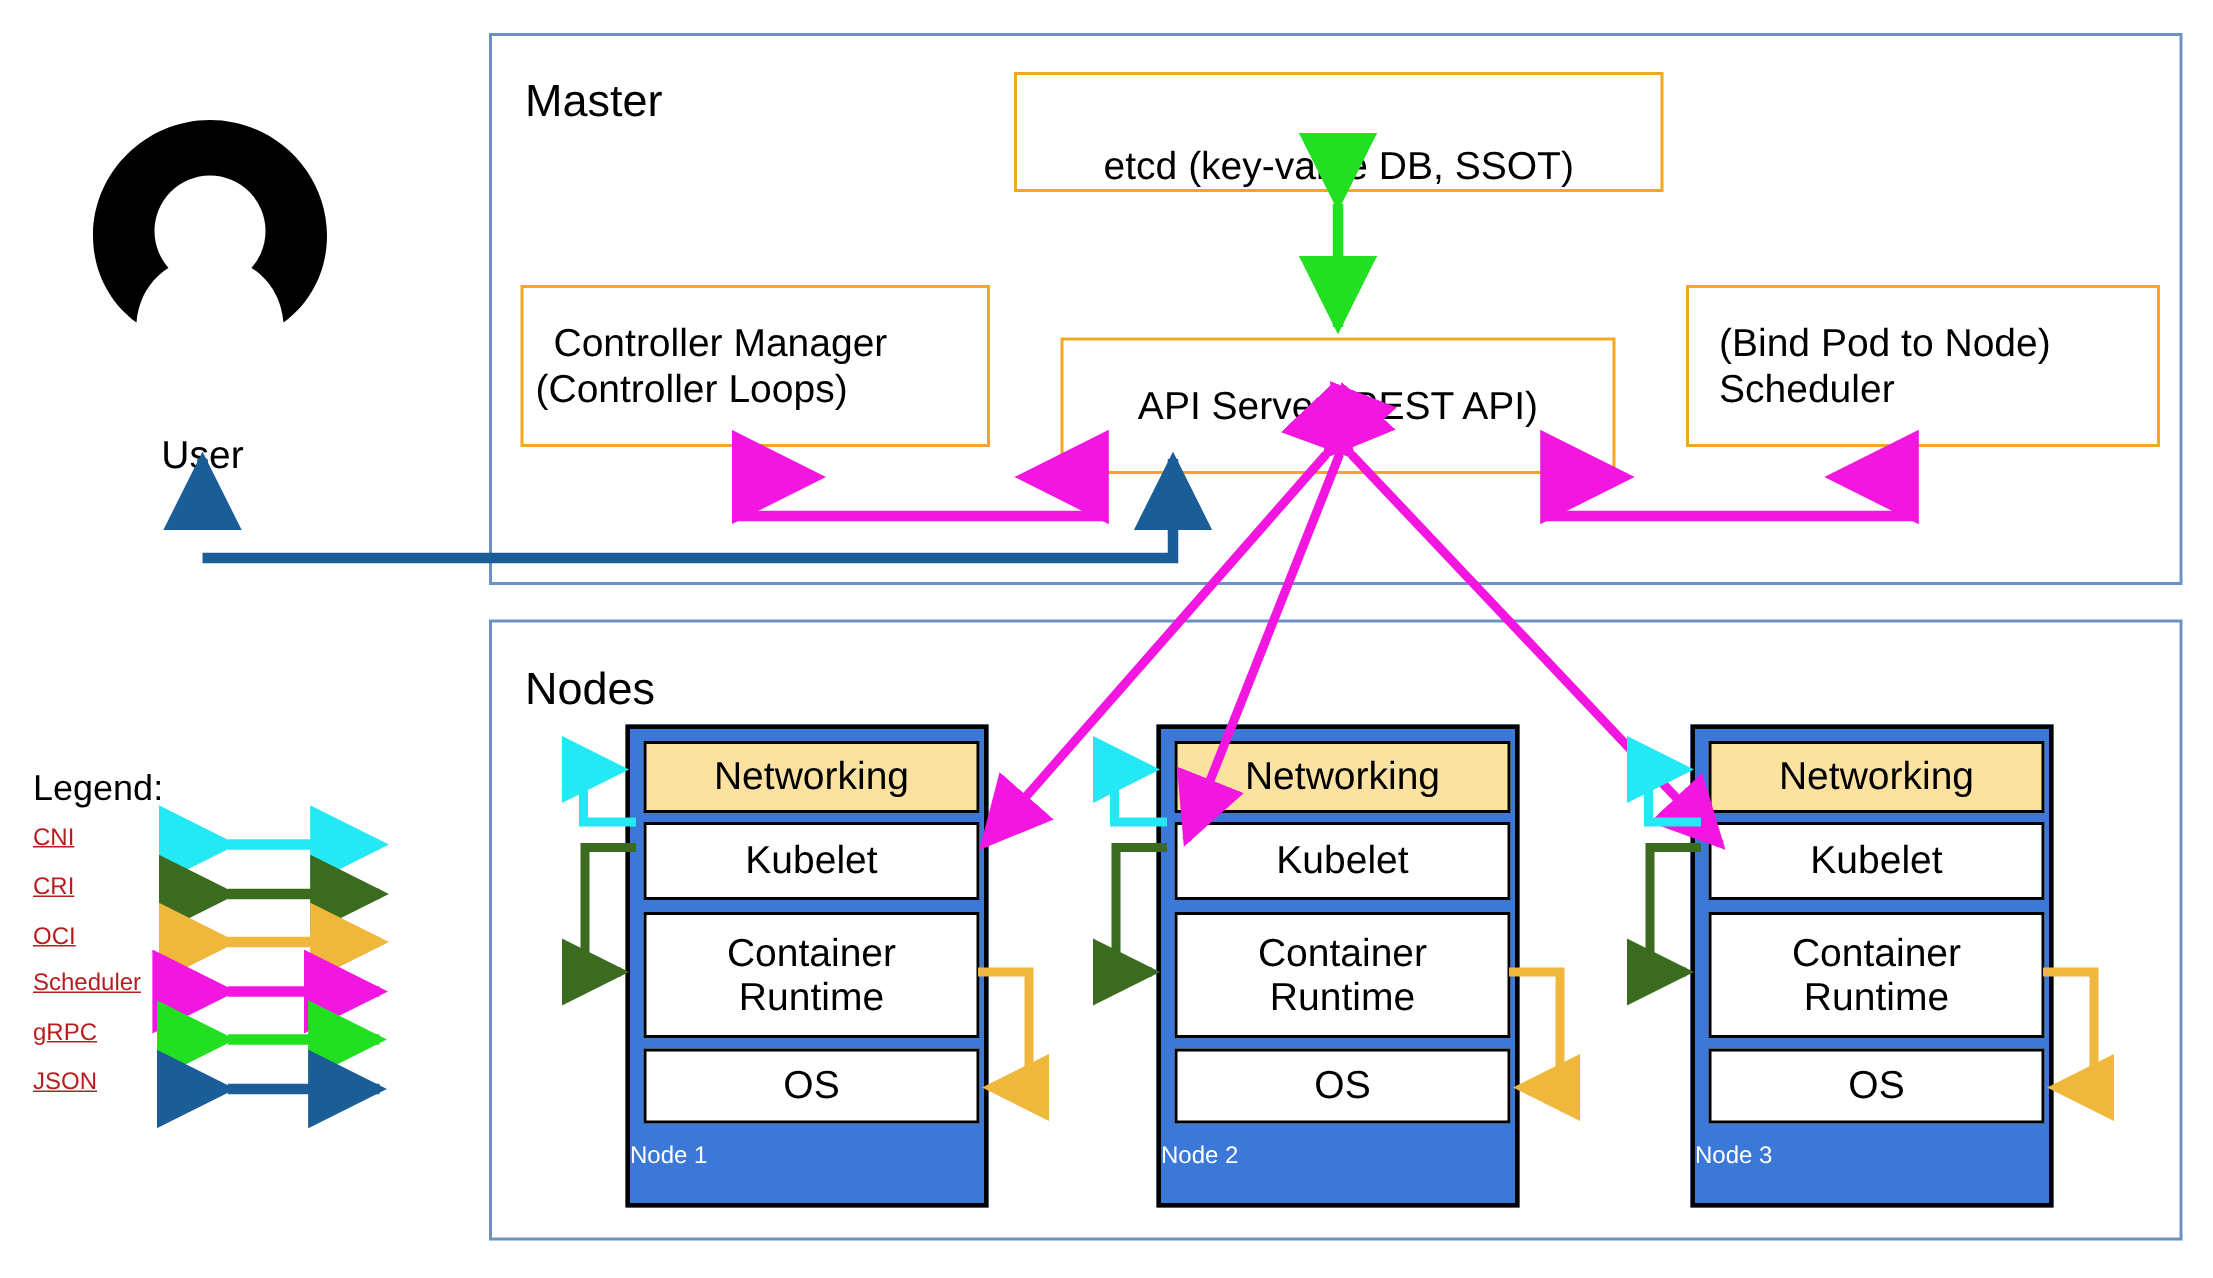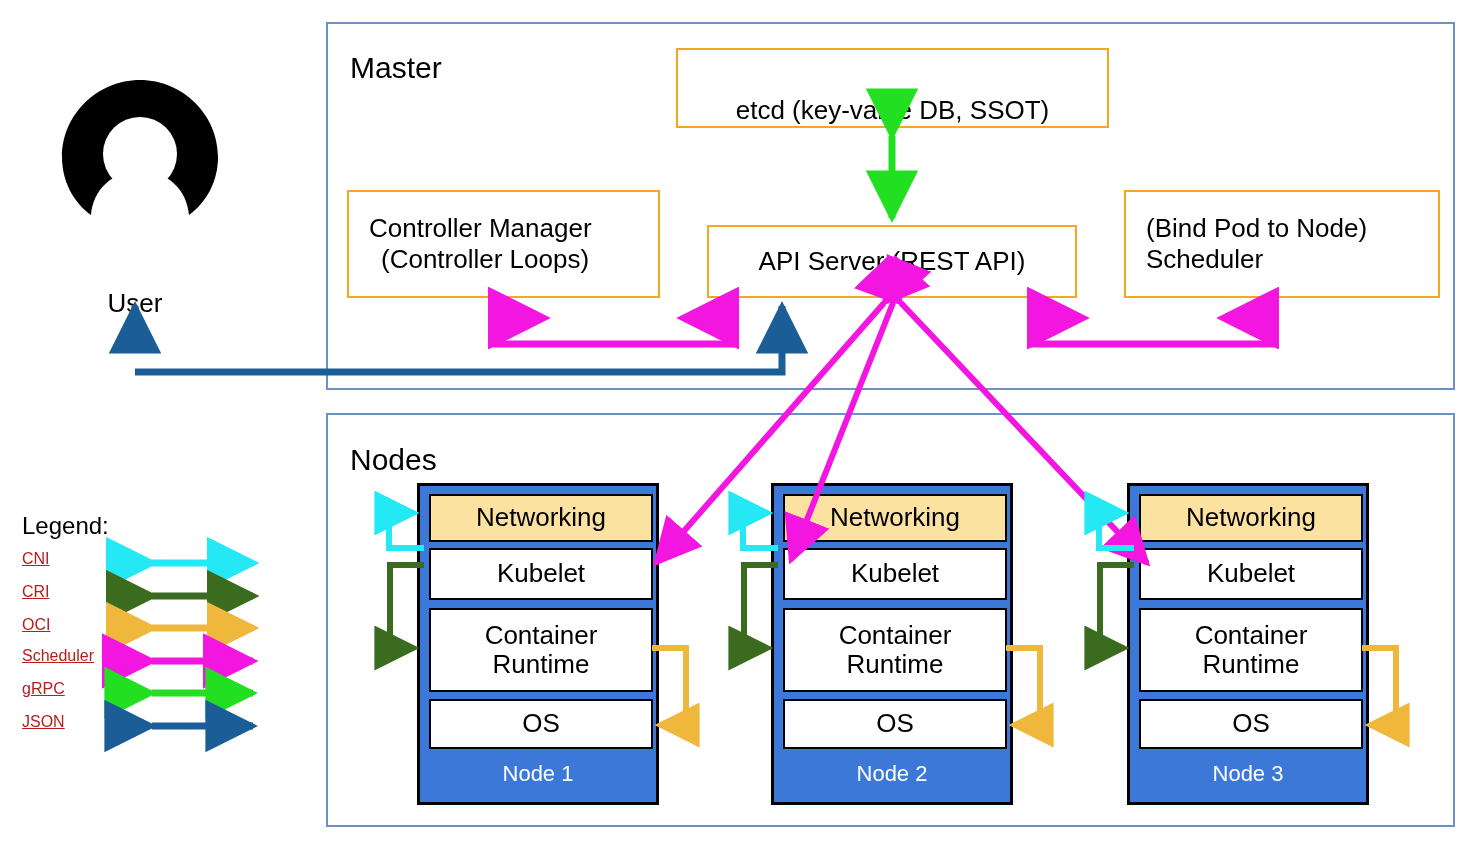--- a/index.html
+++ b/index.html
@@ -15,22 +15,22 @@
   .obox{position:absolute;box-sizing:border-box;border:2px solid #F5A623;
         background:#fff;display:flex;align-items:center;justify-content:center;
         text-align:center;font-size:26px;line-height:1.18;color:#000;}
 
   .node{position:absolute;box-sizing:border-box;background:#3B78D8;
         border:3px solid #000;}
   .nbox{position:absolute;box-sizing:border-box;background:#fff;border:2.5px solid #000;
         display:flex;align-items:center;justify-content:center;text-align:center;
         font-size:26px;line-height:1.12;color:#000;}
   .nbox.net{background:#FBE2A0;}
-  .node-label{position:absolute;left:0;right:0;text-align:center;color:#fff;
-              font-size:22px;line-height:1;}
+  .node-label{position:absolute;left:0;right:0;text-align:left;color:#fff;
+              font-size:16px;line-height:1;}
 
   #user-icon{position:absolute;}
   .user-caption{position:absolute;font-size:26px;line-height:1;text-align:center;
                 white-space:nowrap;color:#000;}
 
   .legend-title{position:absolute;font-size:24px;line-height:1;color:#000;white-space:nowrap;}
   .legend-item{position:absolute;font-size:16px;line-height:1;color:#b91c1c;
                text-decoration:underline;white-space:nowrap;}
 </style>
 </head>
@@ -52,24 +52,24 @@
 
   <div class="frame" style="left:326px;top:22px;width:1129px;height:368px;"></div>
   <div class="frame-title" style="left:350px;top:53px;">Master</div>
 
   <div class="obox" style="left:676px;top:48px;width:433px;height:80px;align-items:flex-end;">
     <span>etcd (key-value DB, SSOT)</span>
   </div>
 
   <div class="obox" style="left:347px;top:190px;width:313px;height:108px;flex-direction:column;">
     <span style="display:block;width:100%;text-align:left;padding-left:20px;box-sizing:border-box;">Controller Manager</span>
-    <span style="display:block;width:100%;text-align:left;padding-left:32px;box-sizing:border-box;">(Controller Loops)</span>
-  </div>
-
-  <div class="obox" style="left:707px;top:225px;width:370px;height:73px;">
+    <span style="display:block;width:100%;text-align:left;padding-left:8px;box-sizing:border-box;">(Controller Loops)</span>
+  </div>
+
+  <div class="obox" style="left:707px;top:225px;width:370px;height:91px;">
     <span>API Server (REST API)</span>
   </div>
 
   <div class="obox" style="left:1124px;top:190px;width:316px;height:108px;flex-direction:column;">
     <span style="display:block;width:100%;text-align:left;padding-left:20px;box-sizing:border-box;">(Bind Pod to Node)</span>
     <span style="display:block;width:100%;text-align:left;padding-left:20px;box-sizing:border-box;">Scheduler</span>
   </div>
 
   <div class="frame" style="left:326px;top:413px;width:1129px;height:414px;"></div>
   <div class="frame-title" style="left:350px;top:445px;">Nodes</div>

